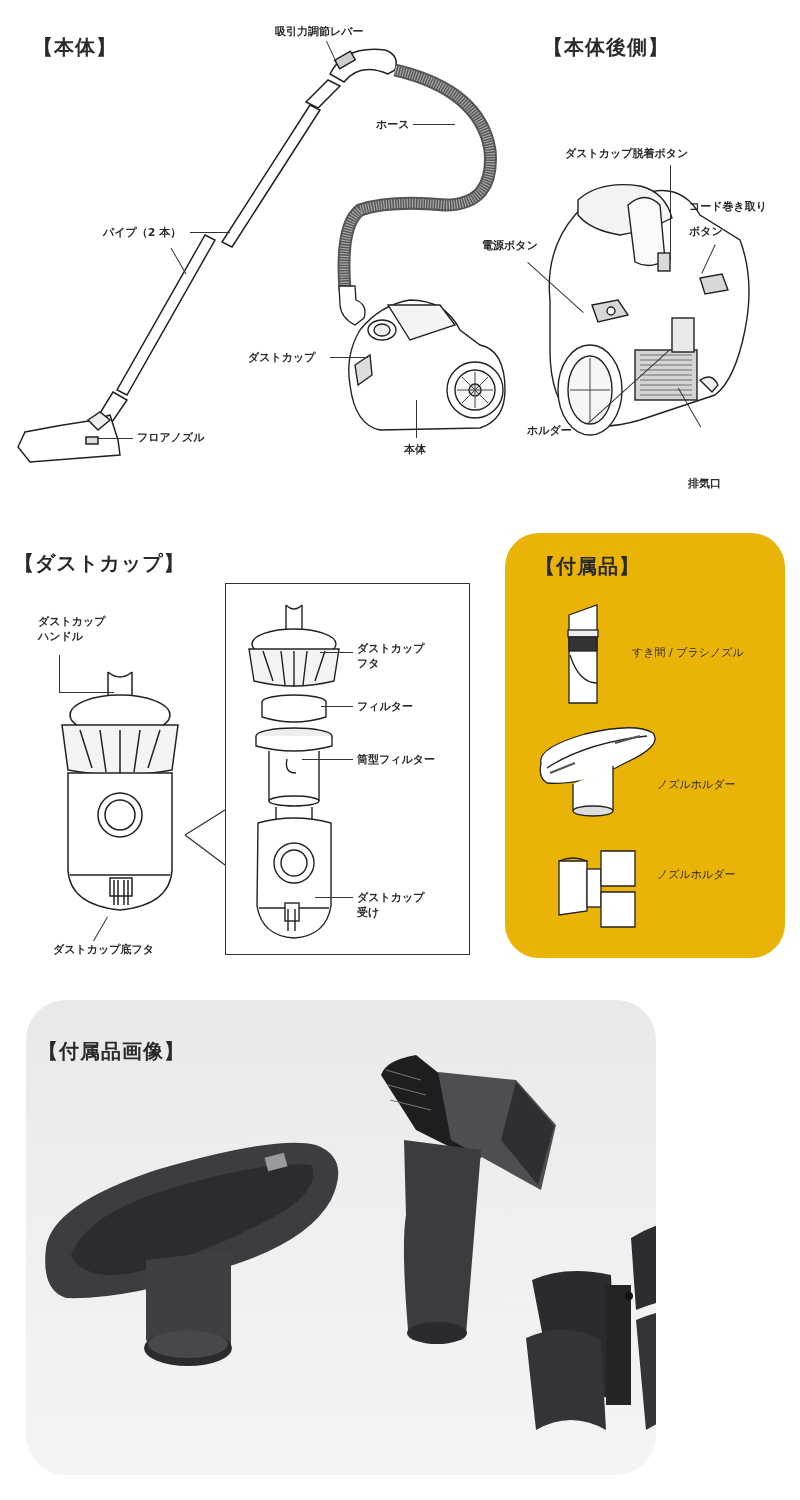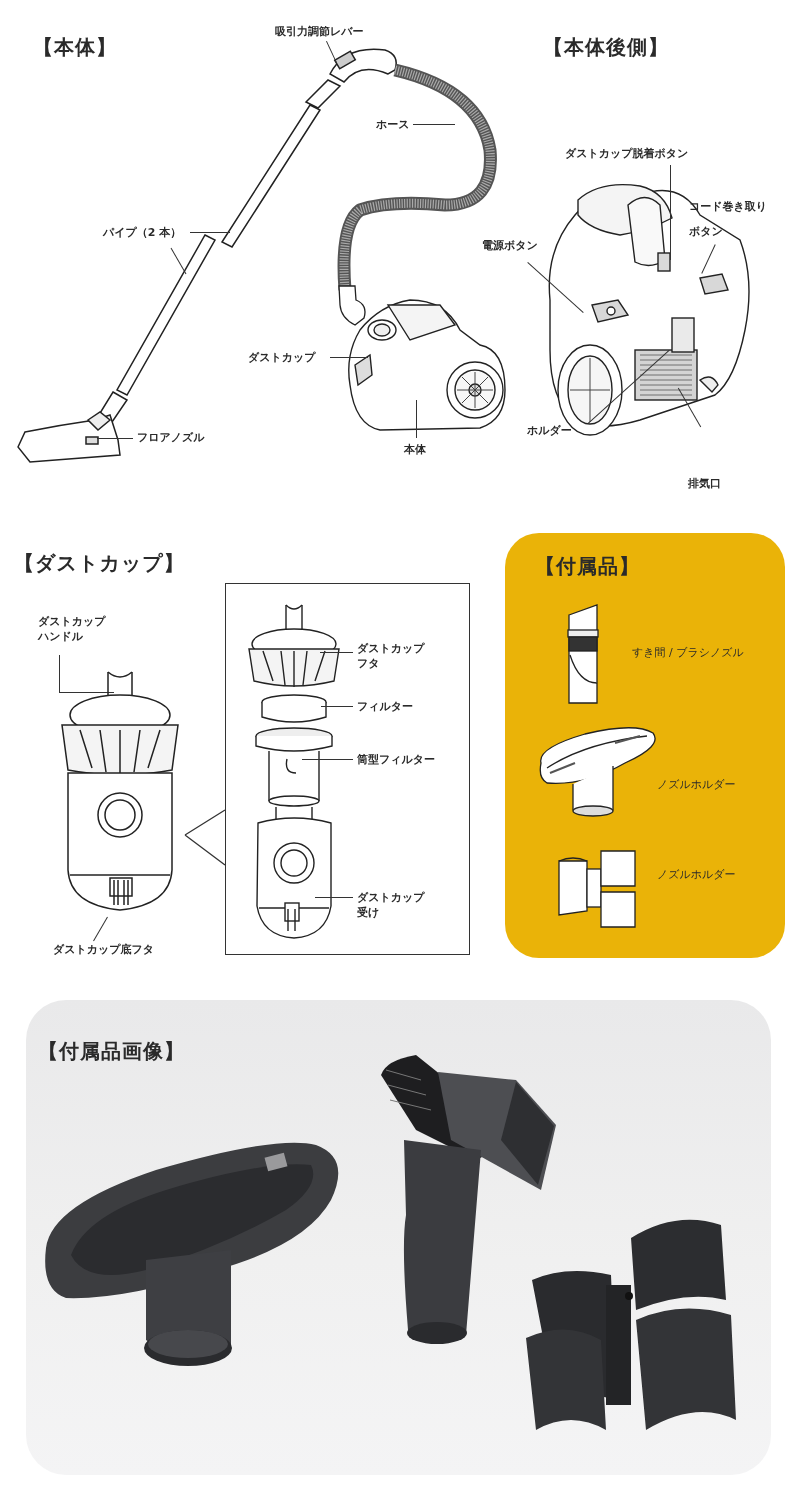--- a/index.html
+++ b/index.html
@@ -3,21 +3,21 @@
 <meta charset="utf-8">
 <style>
   html, body { margin:0; padding:0; background:#ffffff; }
   body { width:800px; height:1500px; position:relative; overflow:hidden;
          font-family:"DejaVu Sans","Liberation Sans",sans-serif; color:#222; }
   .section-title { position:absolute; font-weight:bold; font-size:20px; letter-spacing:1px; color:#2a2a2a; white-space:nowrap; }
   .lbl { position:absolute; font-size:11px; font-weight:bold; color:#2a2a2a; white-space:nowrap; line-height:15px; }
   .ln { position:absolute; background:#333; }
   svg { position:absolute; overflow:visible; }
   .accessories-panel { position:absolute; left:505px; top:533px; width:280px; height:425px; background:#eab308; border-radius:34px; }
-  .photo-panel { position:absolute; left:26px; top:1000px; width:745px; height:475px; border-radius:40px; overflow:hidden;
+  .photo-panel { position:absolute; left:26px; top:1000px; width:630px; height:475px; border-radius:40px; overflow:hidden;
                  background: linear-gradient(180deg,#e9e9ea 0%,#f0f0f0 55%,#f4f4f5 100%); }
   .exploded-box { position:absolute; left:225px; top:583px; width:245px; height:372px; border:1.5px solid #333; box-sizing:border-box; }
 </style>
 </head>
 <body>
 
 <div class="section-title" style="left:8px;top:34px;margin-left:25px;">【本体】</div>
 
 <svg width="800" height="480" style="left:0;top:0;">
 

